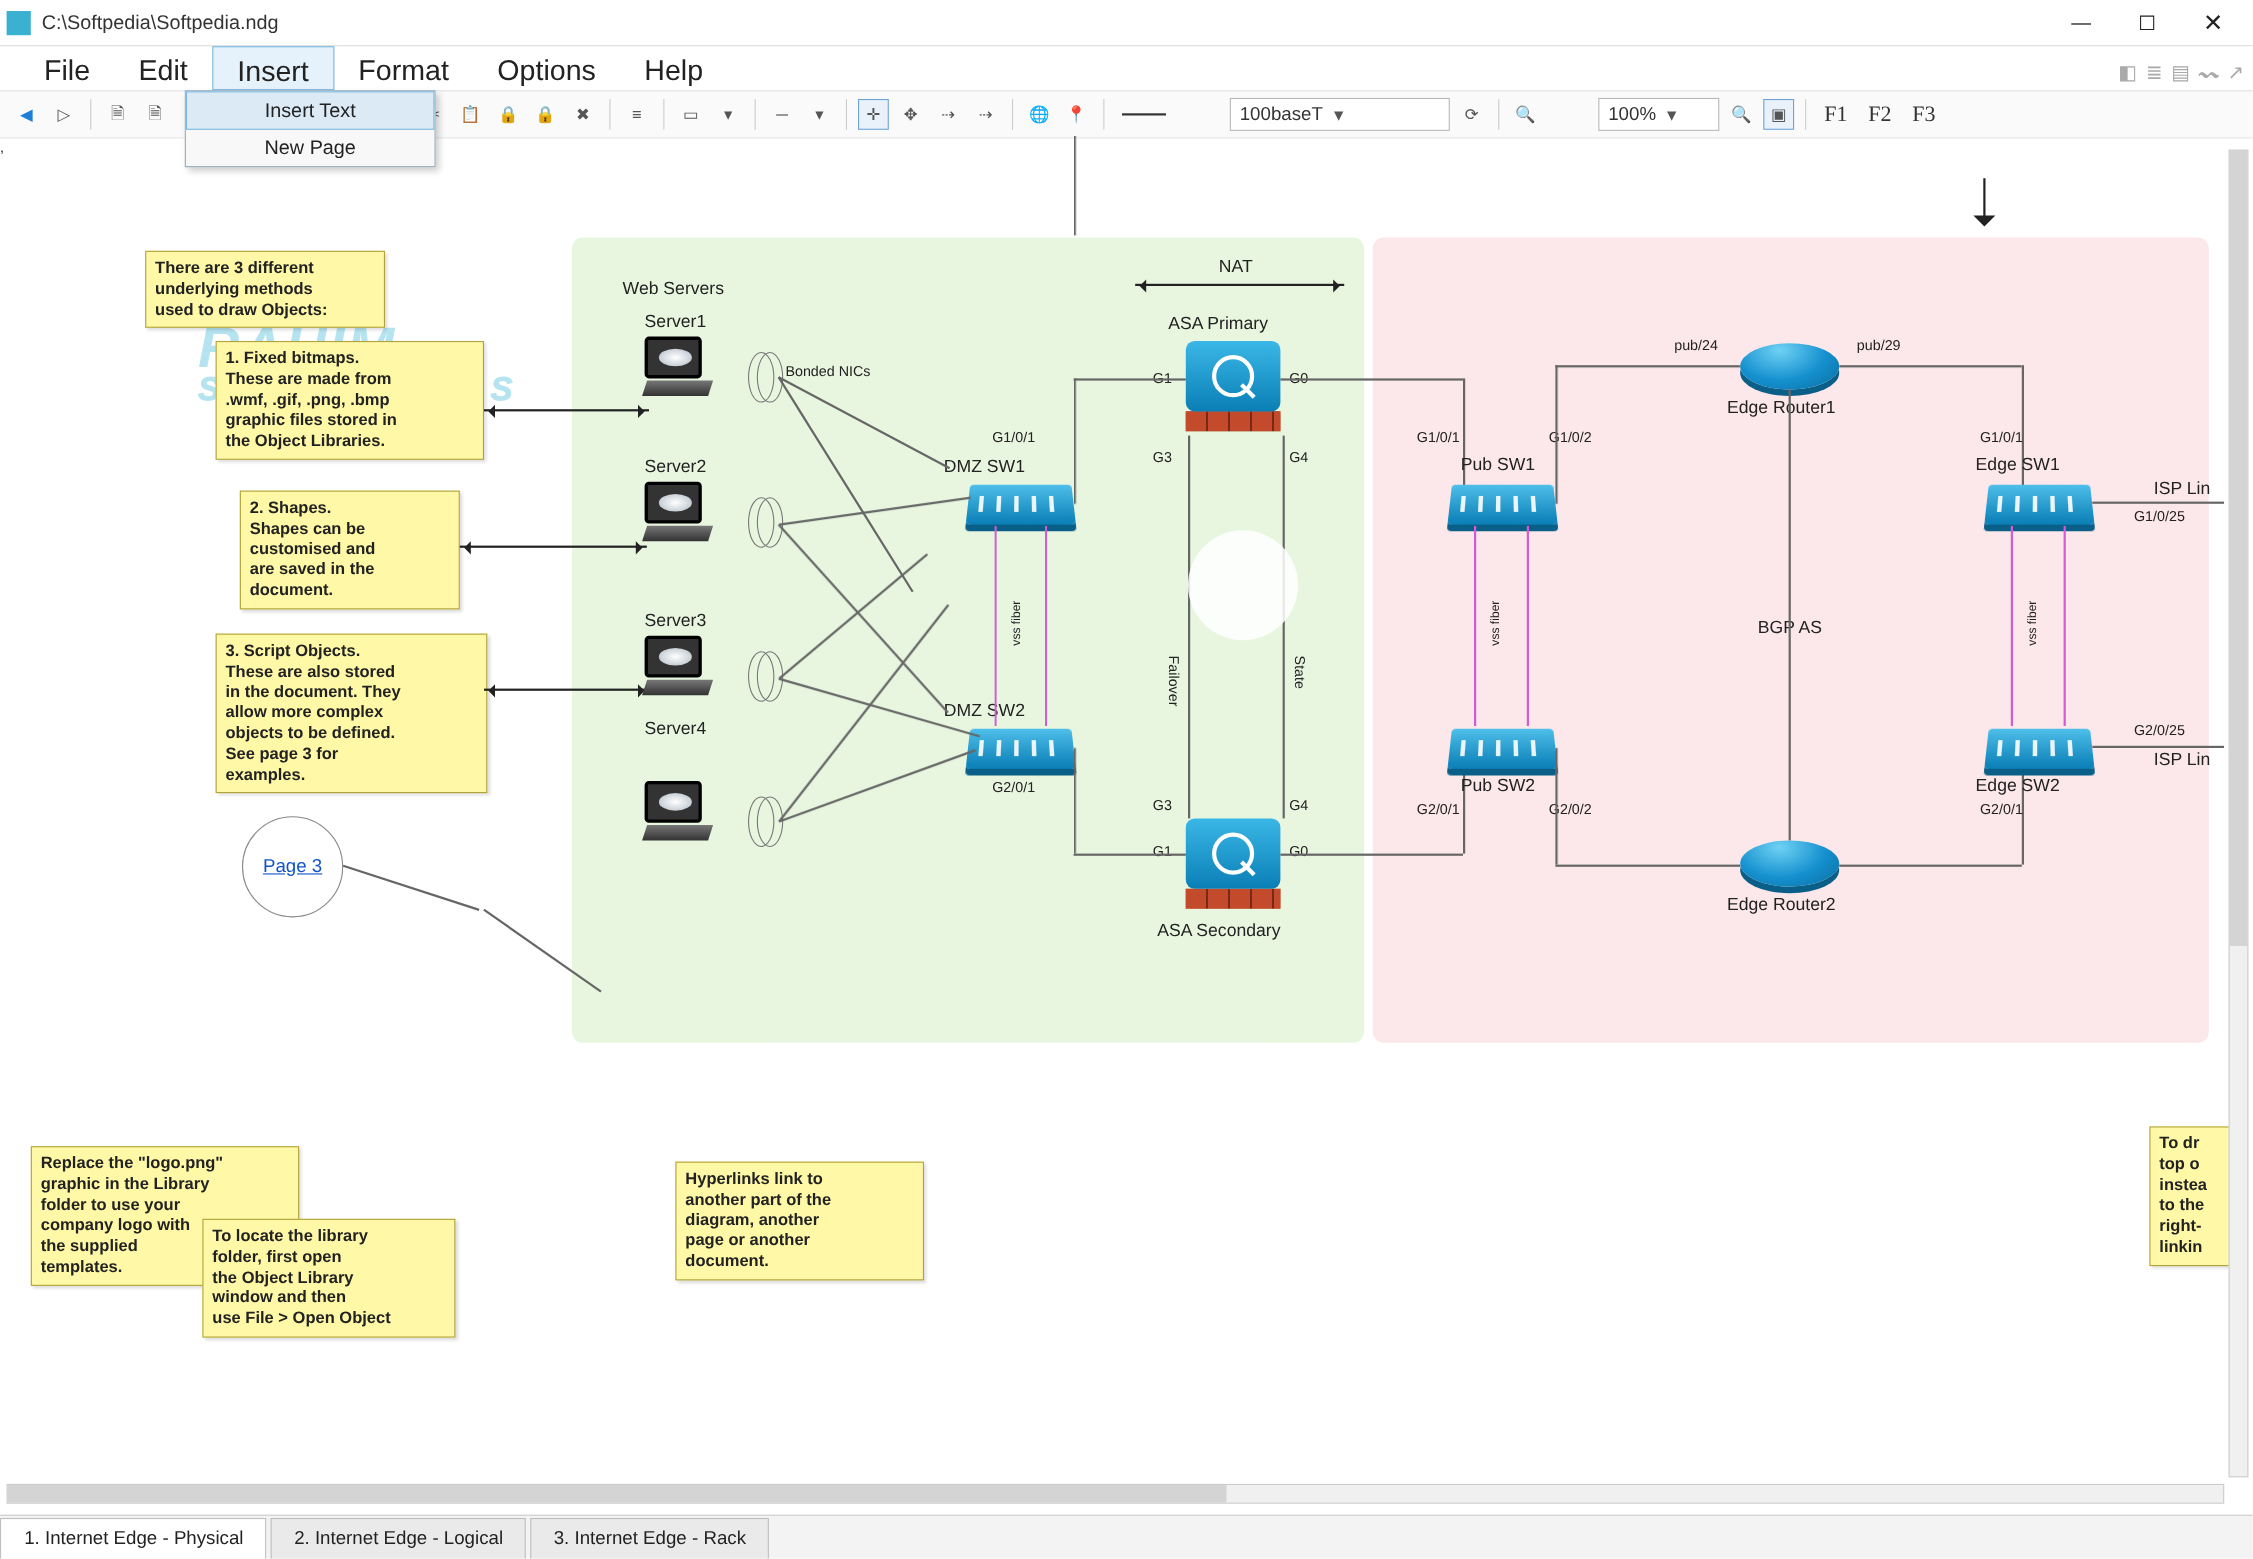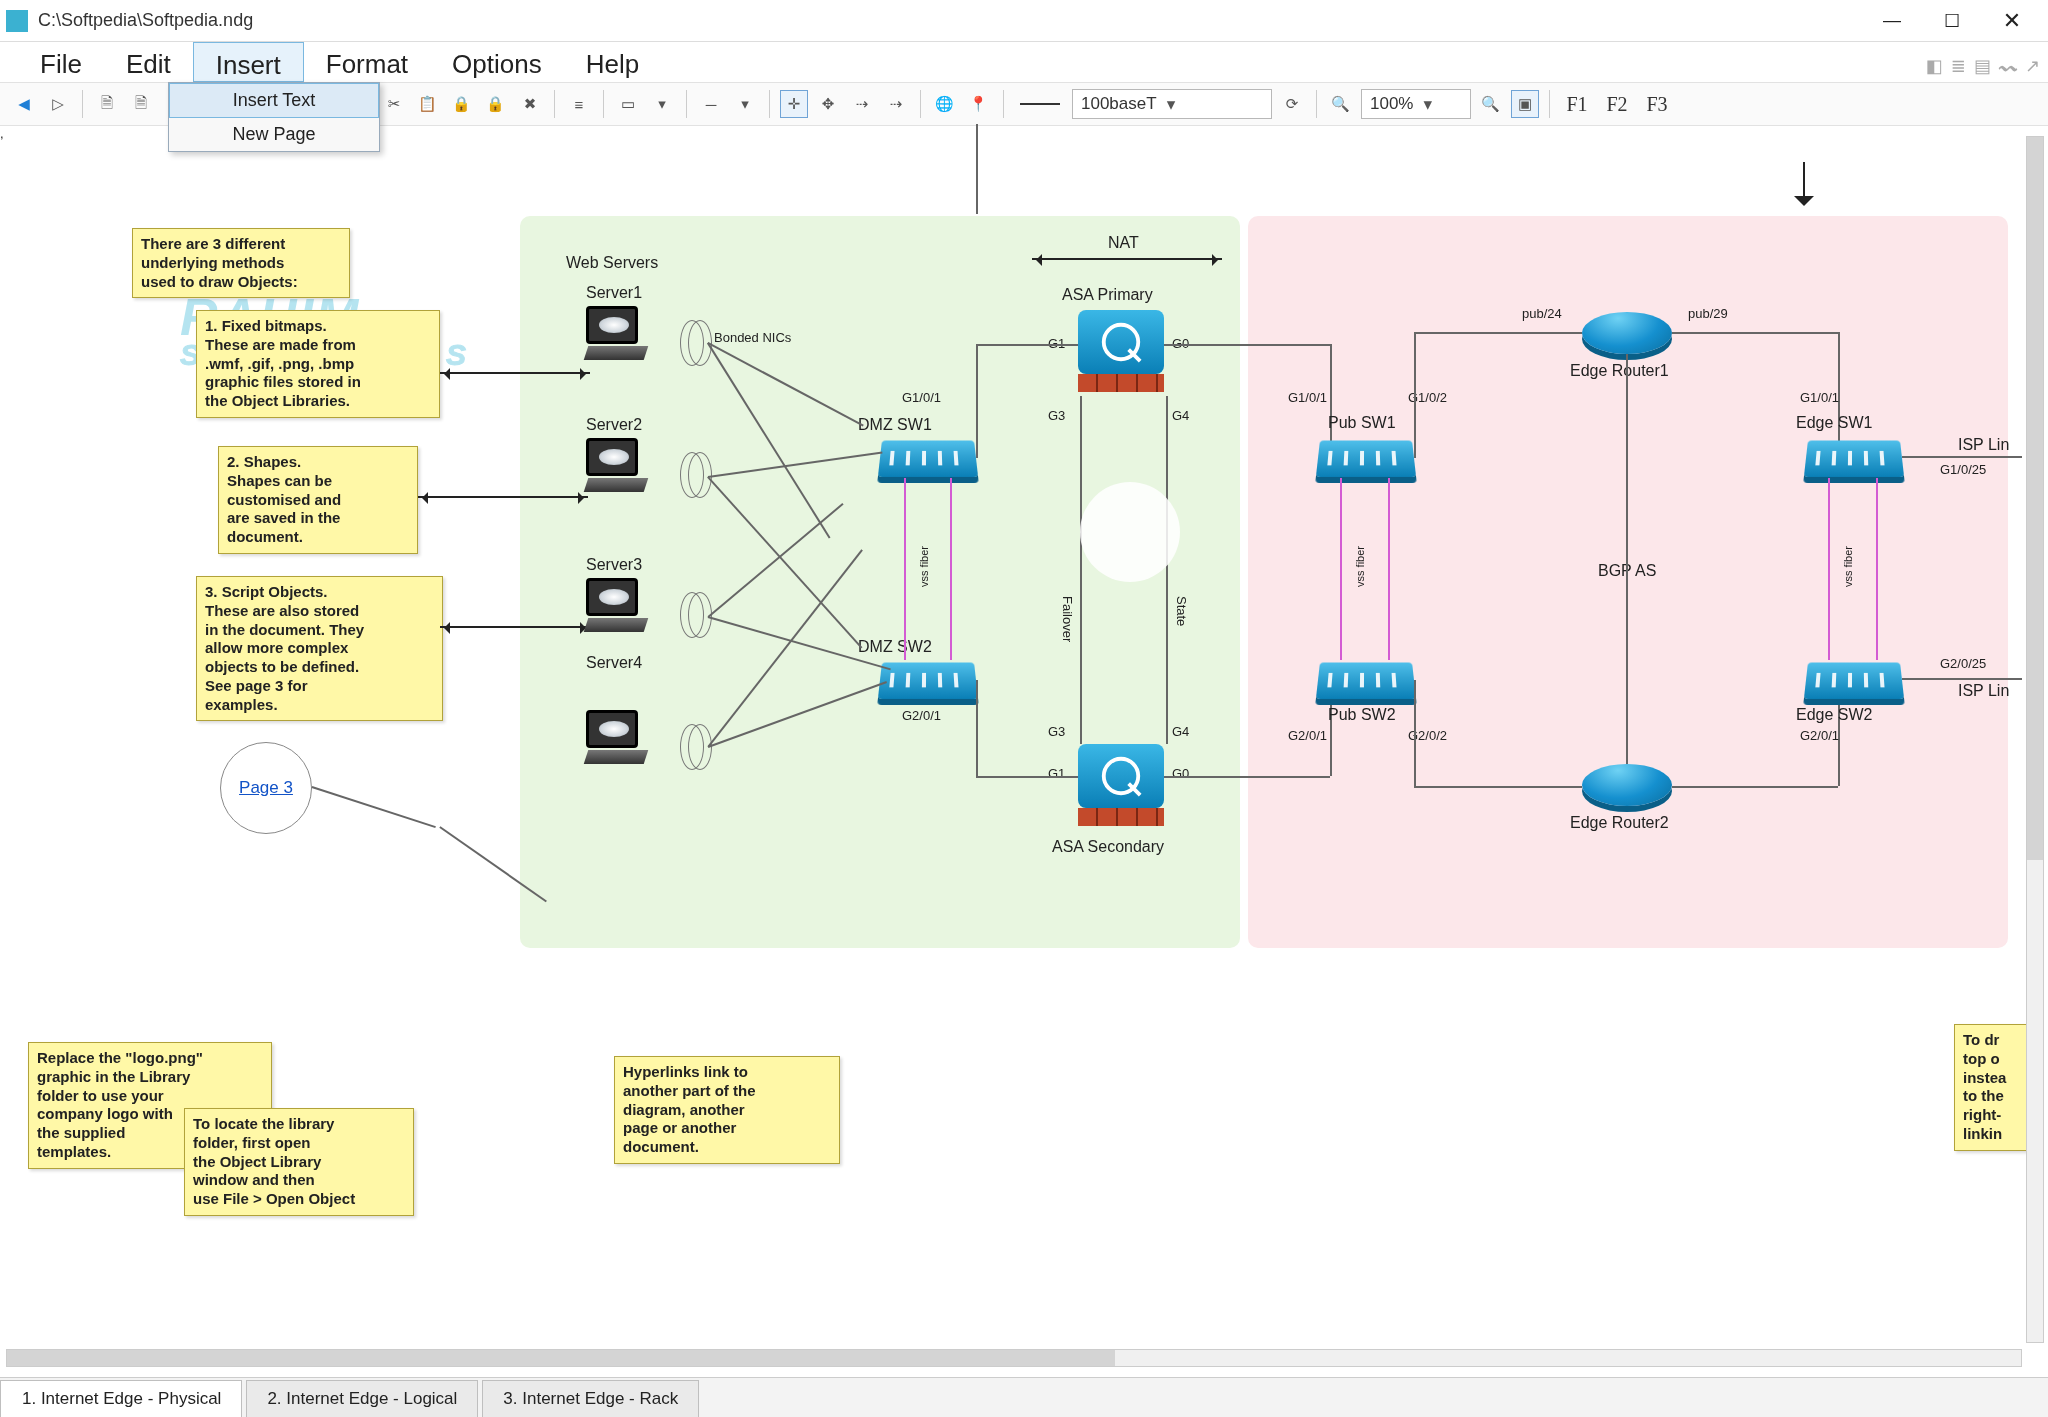--- a/index.html
+++ b/index.html
@@ -49,21 +49,21 @@
     padding: 7px 22px;
   }
   .menubar .item.open {
     border: 1px solid #7ab8e0;
     background: #e6f2fb;
   }
   .dropdown {
     position:absolute;
     left: 168px;
     top: 82px;
-    width: 212px;
+    width: 228px;
     background:#f8f8f8;
     border:1px solid #9ab;
     box-shadow: 3px 3px 6px rgba(0,0,0,.2);
     z-index: 50;
   }
   .dropdown div {
     padding: 6px 14px;
     font-size: 18px;
     text-align: center;
   }
@@ -86,21 +86,21 @@
     display:flex; align-items:center; justify-content:center;
     color:#555;
     border:1px solid transparent;
   }
   .tbtn.blue { color:#1f7fd6; }
   .tbtn.framed { border:1px solid #6fa3d6; background:#e9f2fb;}
   .tsep { width:1px; height:28px; background:#ccc; margin:0 4px; }
   .combo {
     height:30px; border:1px solid #b8b8b8;
     display:flex; align-items:center; padding:0 8px;
-    background:#fff; font-size:17px; color:#333;
+    background:#fff; font-size:17px; color:#333;margin-left:46px;
   }
   .combo .caret { margin-left:10px; color:#555; }
   .linepreview { width:40px; border-top:2px solid #333; margin:0 6px; }
   .toolbar .fbtn {
     width:34px; text-align:center;
     font-size:20px; font-family:"Times New Roman",serif;
     color:#333;
   }
   .toolbar-right {
     position:absolute; right:8px; top:48px;

